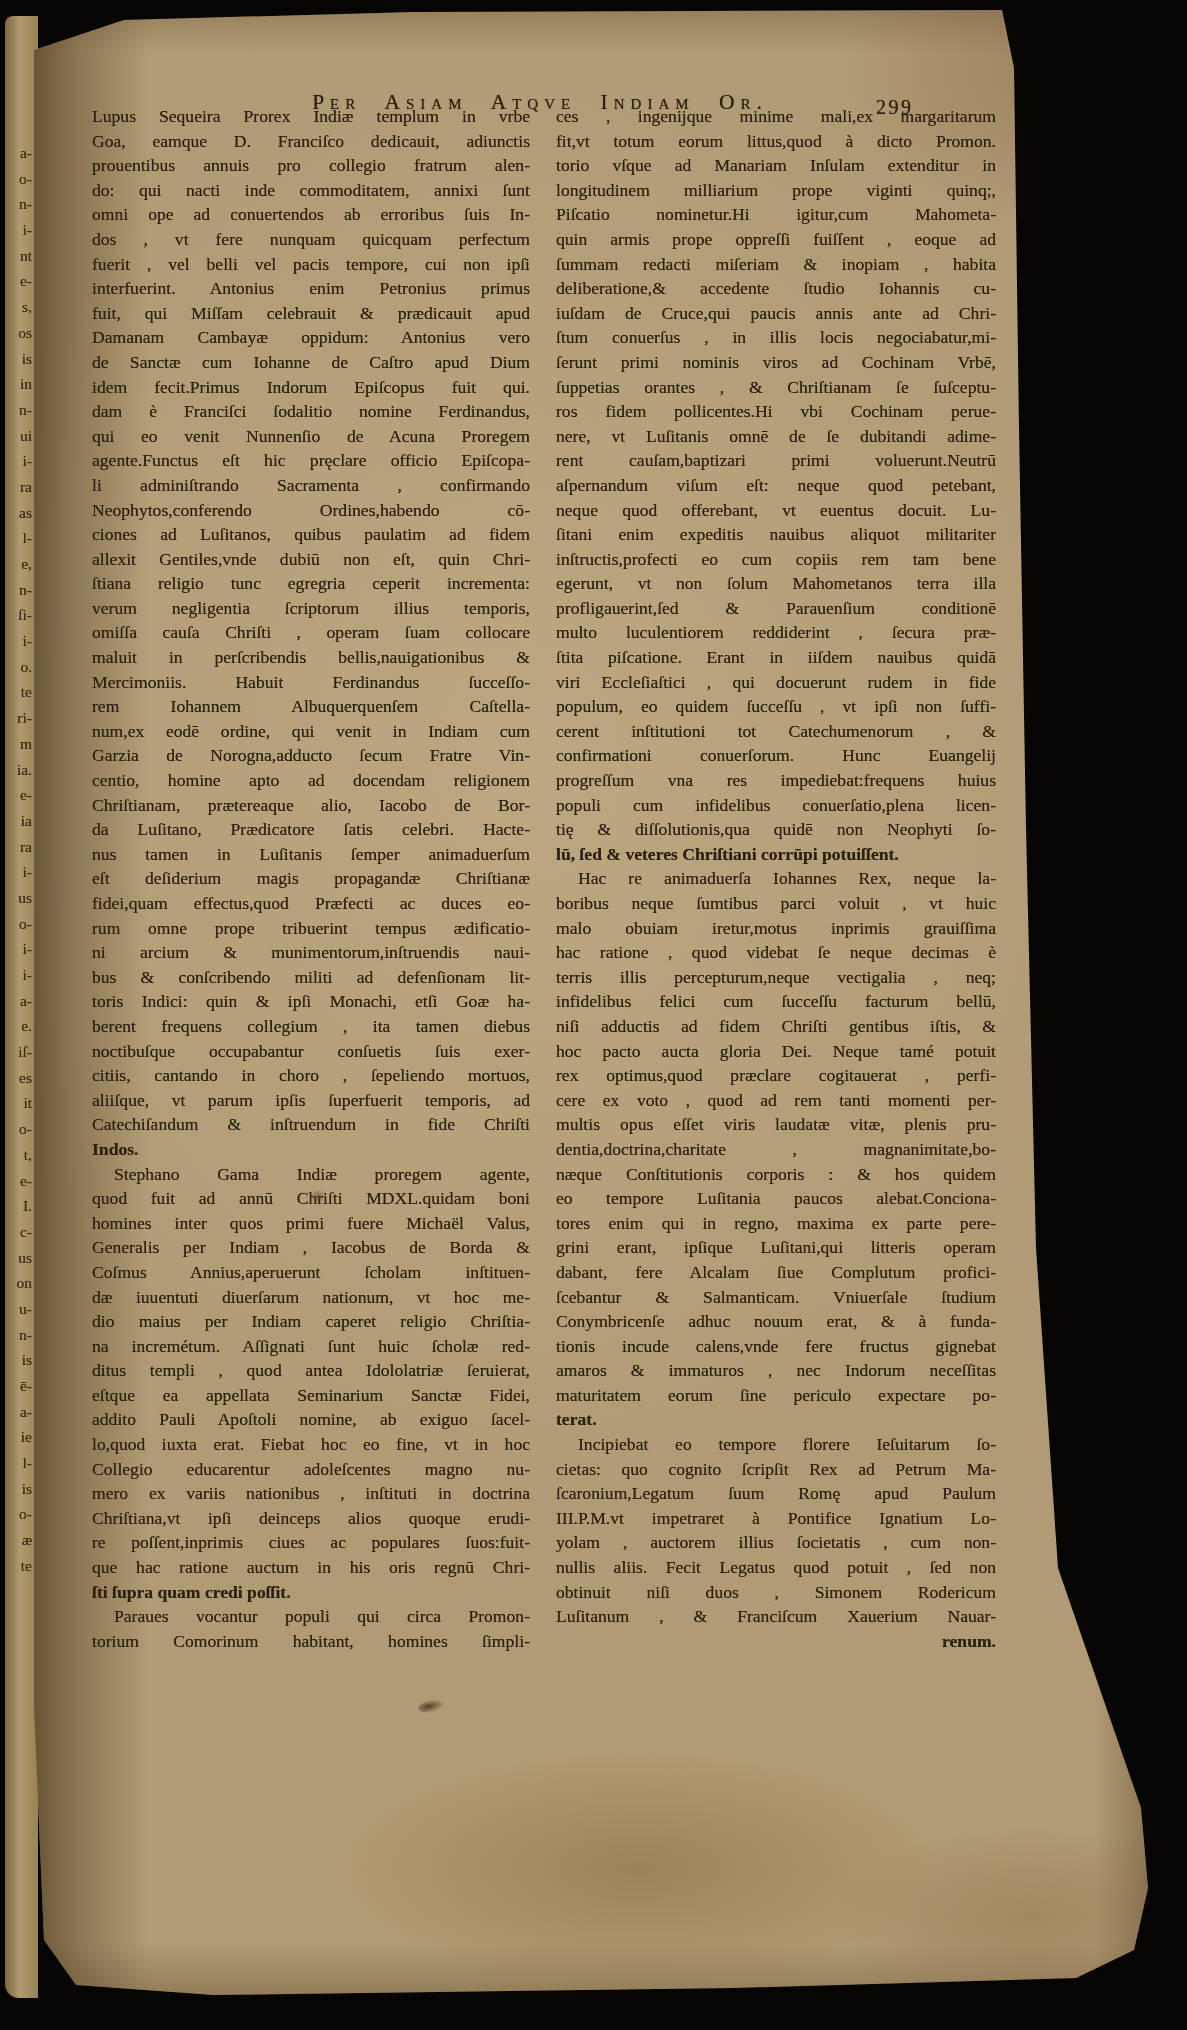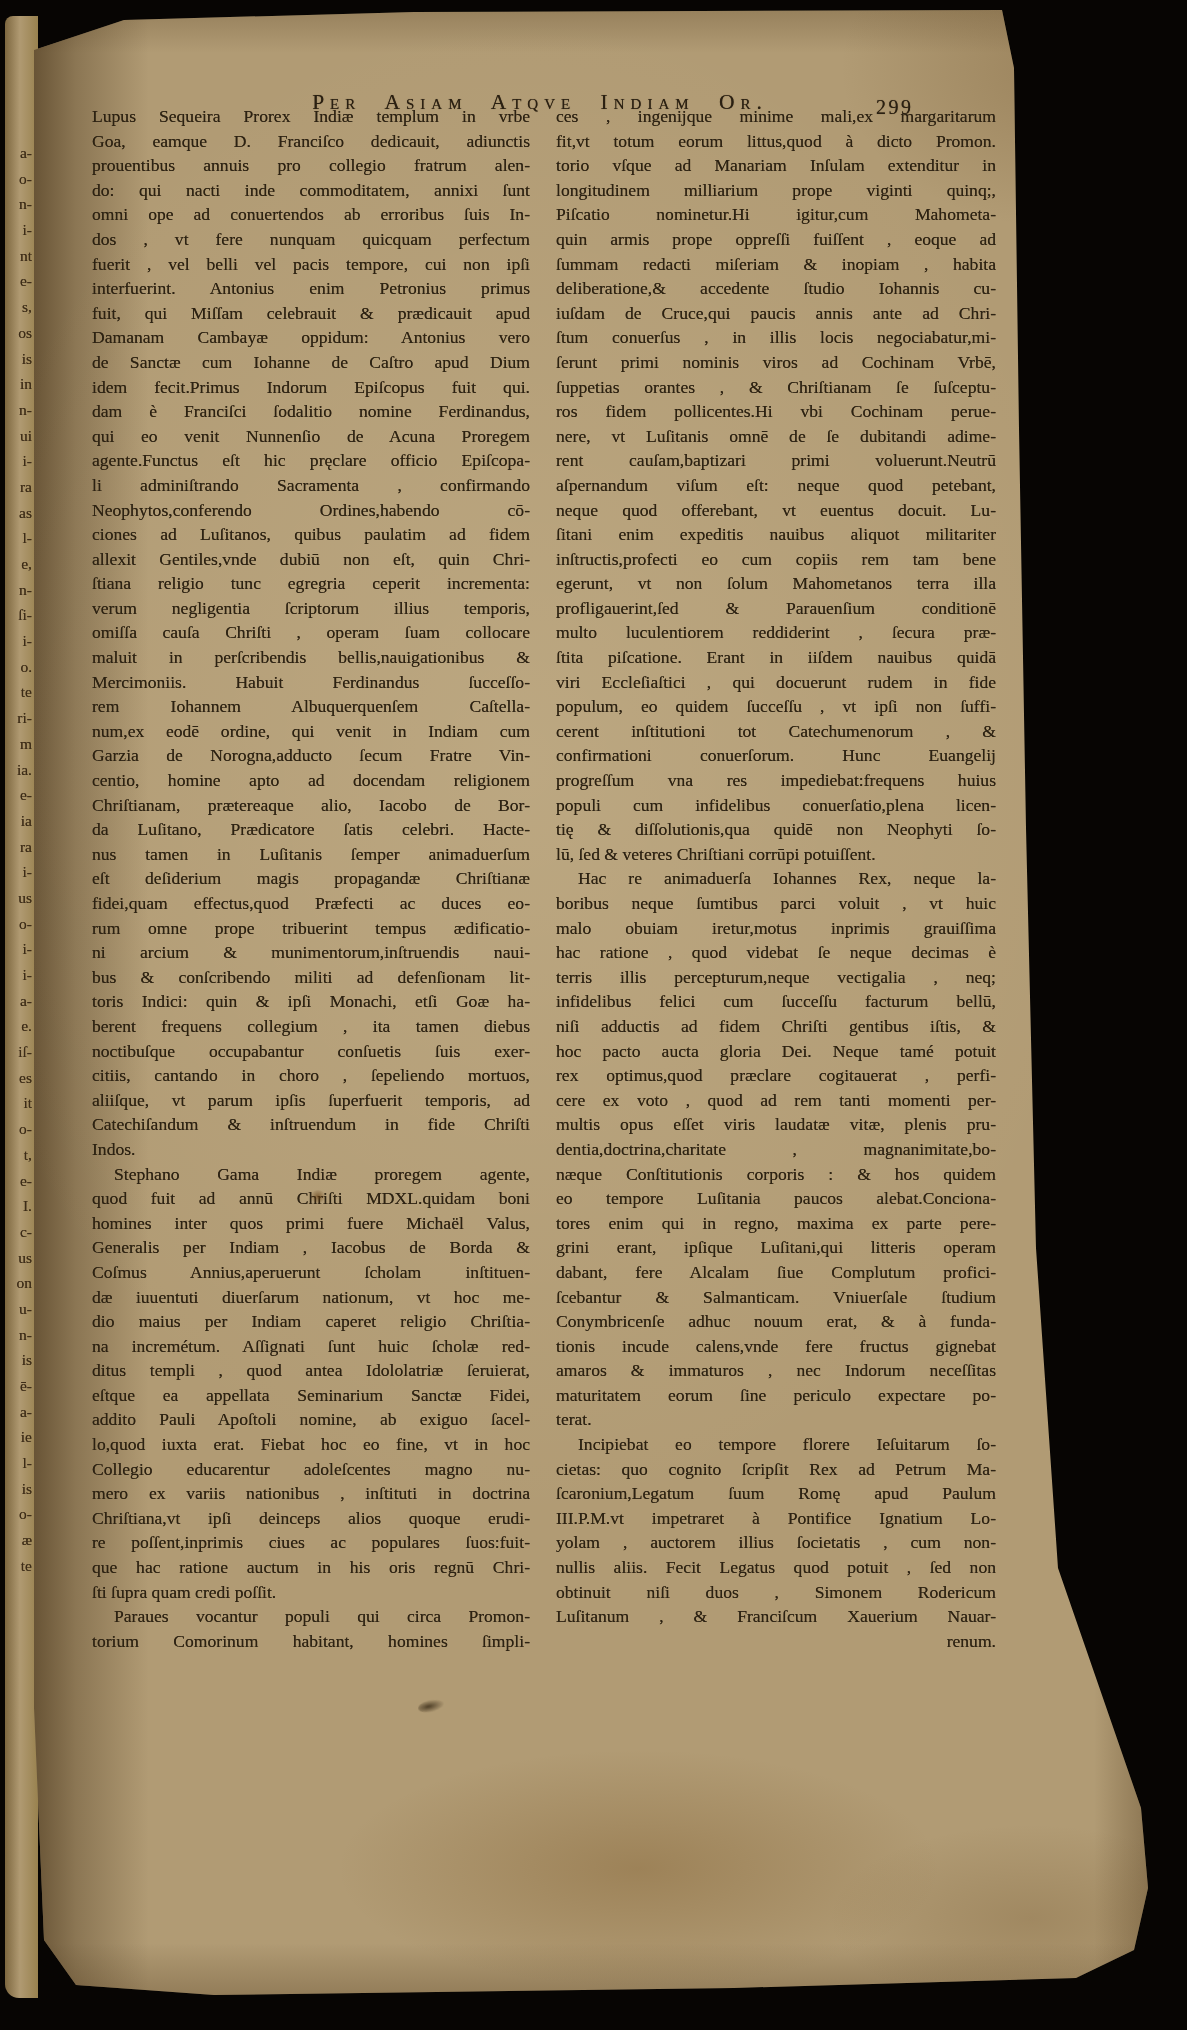--- a/index.html
+++ b/index.html
@@ -32,21 +32,21 @@
   .header{position:absolute;left:46px;top:82px;width:920px;text-align:center;
         font-variant:small-caps;font-size:21.5px;letter-spacing:6px;word-spacing:13px;
         color:#2a2012;text-shadow:0 0 .7px rgba(45,30,12,.75);}
   .pageno{position:absolute;left:842px;top:88px;font-size:20px;letter-spacing:2.5px;
         color:#2a2012;text-shadow:0 0 .7px rgba(45,30,12,.75);}
   .col{position:absolute;top:96px;font-size:17.6px;line-height:24.6px;color:#2c2213;
         text-shadow:0 0 .6px rgba(50,34,14,.72);}
   .col-left{left:58px;width:438px;}
   .col-right{left:502px;width:440px;margin-left:20px;}
   .ln{text-align:justify;text-align-last:justify;overflow:hidden;height:24.6px;}
-  .ln.end{text-align-last:left;}
+  .ln.end{text-align-last:left;font-weight:bold;}
   .ln.ind{text-indent:22px;}
   .ln.right{text-align:left;text-align-last:right;}
   .smudge{position:absolute;left:384px;top:1692px;width:26px;height:12px;border-radius:50%;
         background:radial-gradient(ellipse at 40% 50%,rgba(54,40,20,.8),rgba(54,40,20,0) 75%);
         transform:rotate(-12deg);filter:blur(.5px);}
   .spot{position:absolute;left:276px;top:1182px;width:16px;height:13px;border-radius:50%;
         background:radial-gradient(circle,rgba(100,62,18,.65),rgba(100,62,18,0) 72%);}
 </style>
 </head>
 <body>

